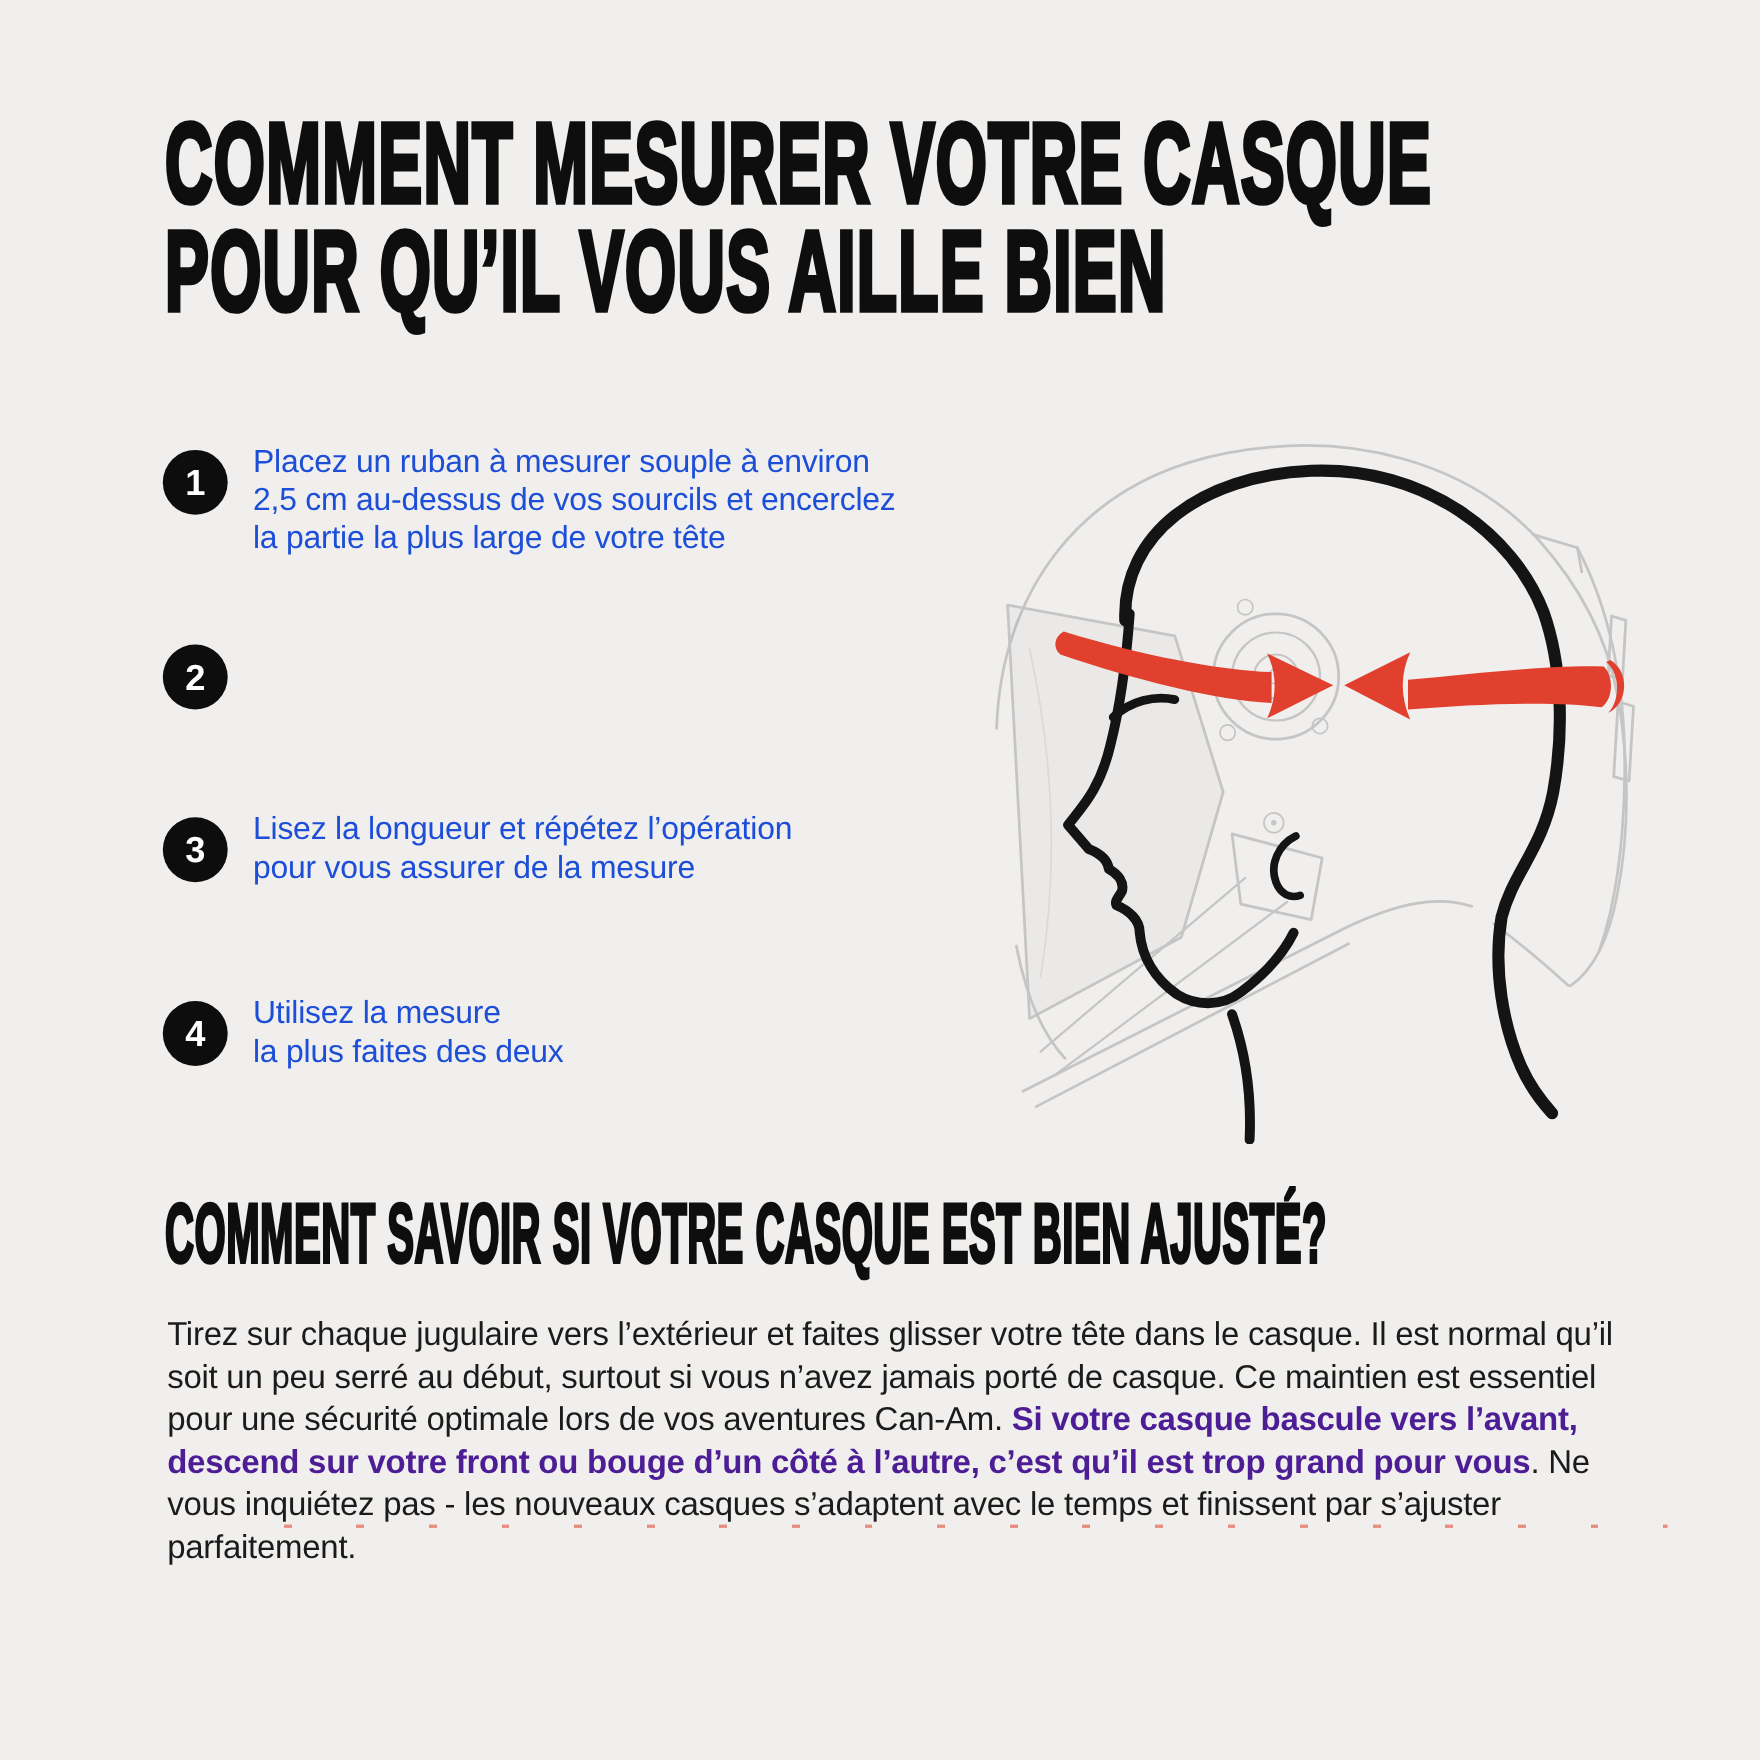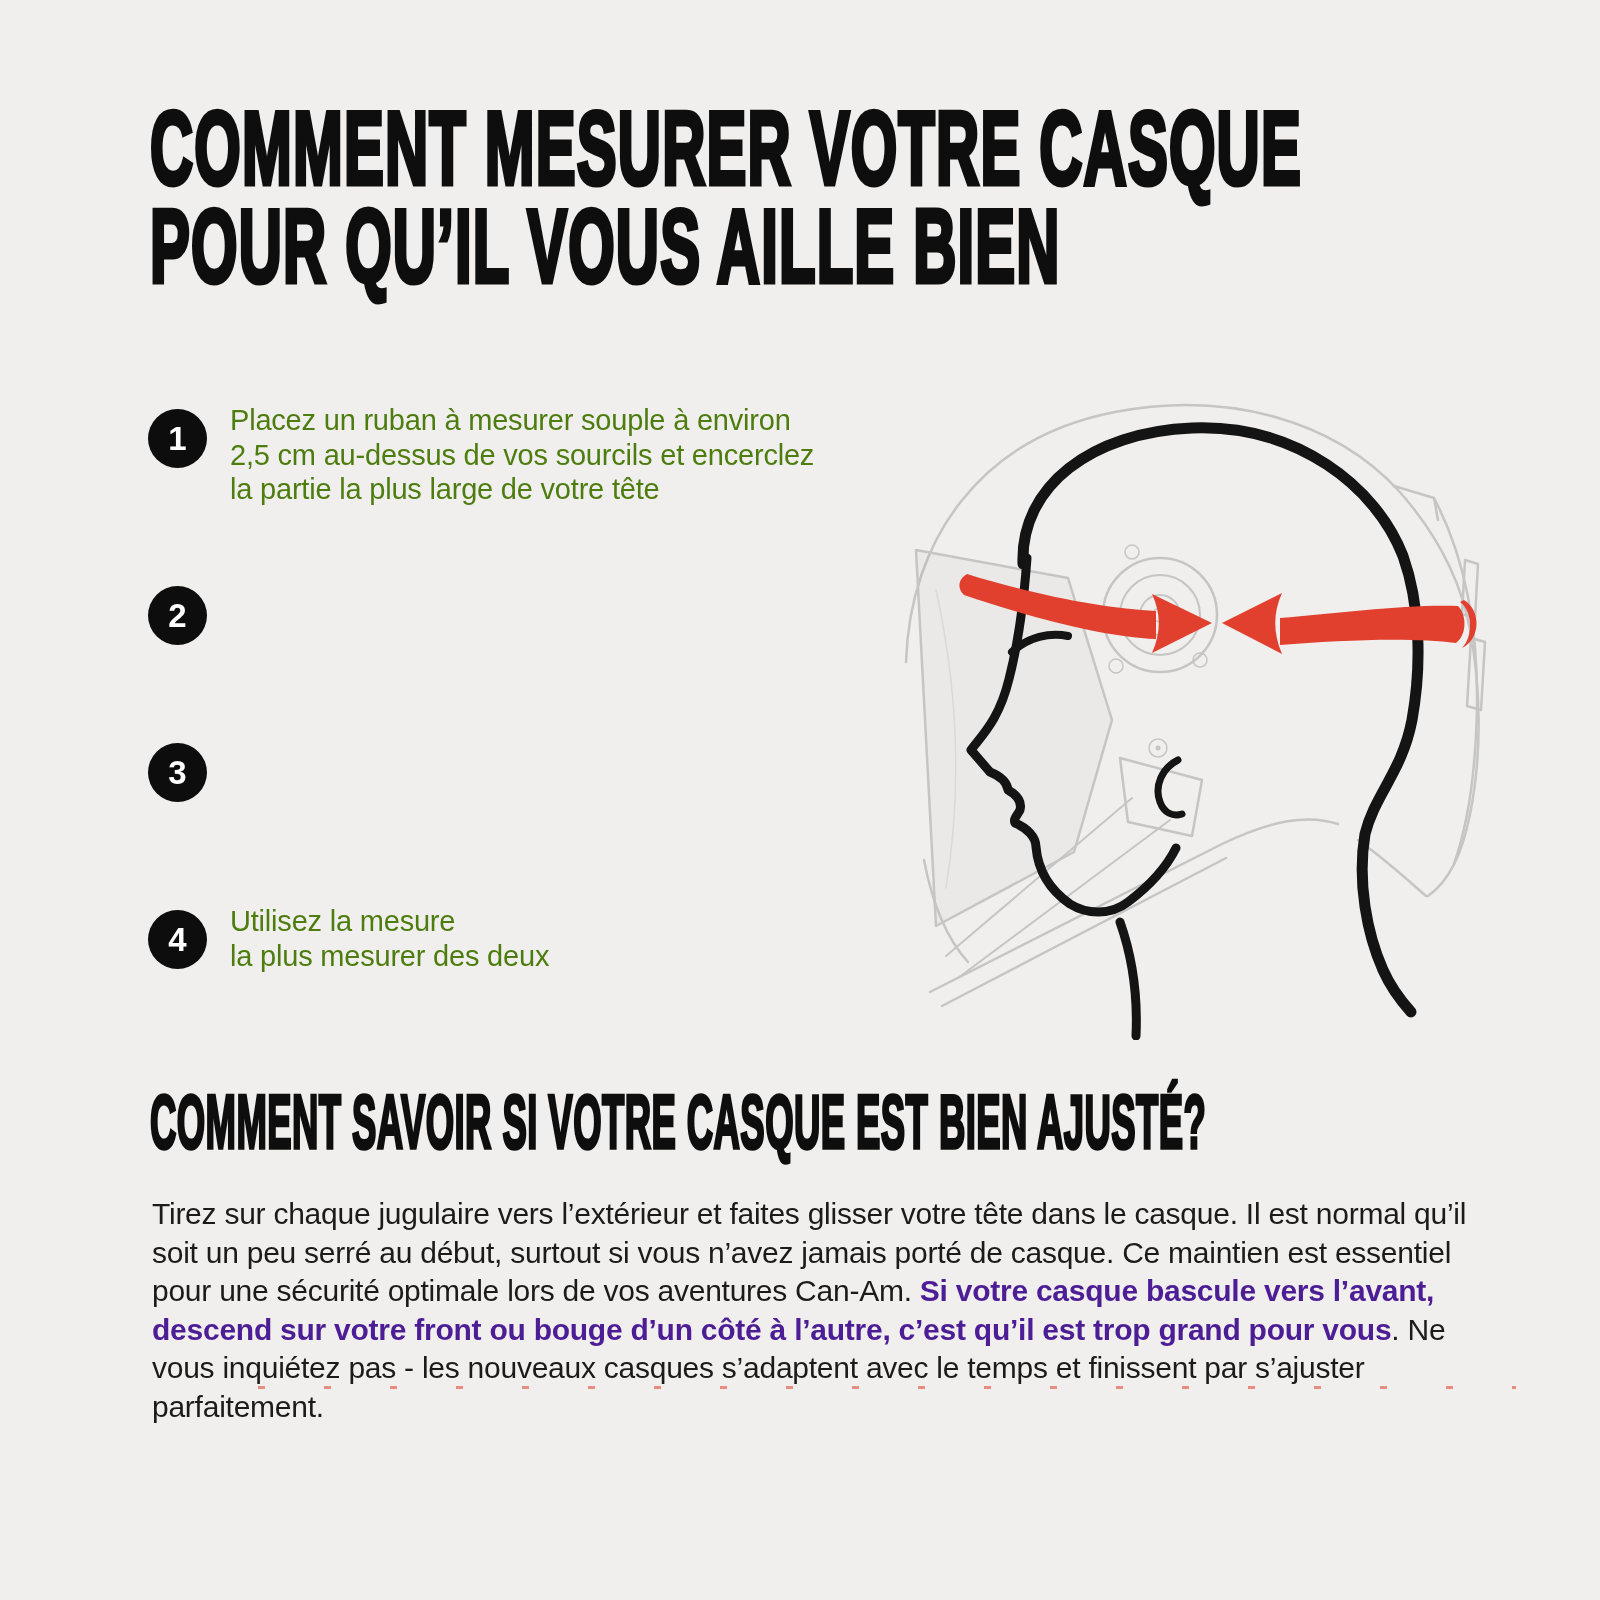--- a/index.html
+++ b/index.html
@@ -19,21 +19,21 @@
 
   
   .step{position:absolute;left:148px;display:flex;gap:23px;align-items:flex-start;}
   .badge{
     width:59px;height:59px;border-radius:50%;background:#0d0d0d;color:#fff;
     display:flex;align-items:center;justify-content:center;
     font-size:33px;font-weight:700;flex-shrink:0;margin-top:6px;
   }
   .step p{
     margin:0;font-size:29px;line-height:34.5px;letter-spacing:-0.2px;
-    white-space:pre-line;color:#4d7c0f;max-width:640px;
+    white-space:pre-line;color:#1d4ed8;max-width:640px;
   }
   .step1{top:403px;} .step2{top:580px;} .step3{top:737px;} .step4{top:904px;}
 
   
   .illus{position:absolute;left:870px;top:390px;width:640px;height:650px;}
 
   
   .h2{position:absolute;left:150px;top:1082px;color:#0e0e0e;}
   .h2 .line{height:80px;line-height:80px;font-size:76px;font-weight:700;}
   .h2 .squish{transform:scaleX(0.48);letter-spacing:0.012em;
@@ -66,25 +66,27 @@
     <div class="badge">1</div>
     <p>Placez un ruban à mesurer souple à environ
 2,5 cm au-dessus de vos sourcils et encerclez
 la partie la plus large de votre tête</p>
   </div>
   <div class="step step2">
     <div class="badge">2</div>
   </div>
   <div class="step step3">
     <div class="badge">3</div>
+    <p>Lisez la longueur et répétez l’opération
+pour vous assurer de la mesure</p>
   </div>
   <div class="step step4">
     <div class="badge">4</div>
     <p>Utilisez la mesure
-la plus mesurer des deux</p>
+la plus faites des deux</p>
   </div>
 
   <figure class="illus" style="margin:0;">
     <svg width="640" height="650" viewBox="0 0 640 650" xmlns="http://www.w3.org/2000/svg">
 
       <g fill="none" stroke="#c5c5c5" stroke-width="2.5" stroke-linecap="round" stroke-linejoin="round">
         <path d="M 36 272 C 40 150, 110 48, 245 22 C 360 0, 465 32, 528 100 C 562 138, 590 185, 600 240 C 611 298, 612 365, 600 424 C 592 466, 578 492, 558 506"></path>
         <path d="M 524 96 L 564 108 L 568 130"></path>
         <path d="M 564 108 C 594 165, 608 235, 607 315 C 606 380, 598 434, 584 474"></path>
         <path d="M 595 170 l 13 4 l -3 54 l -13 -4 Z"></path>

